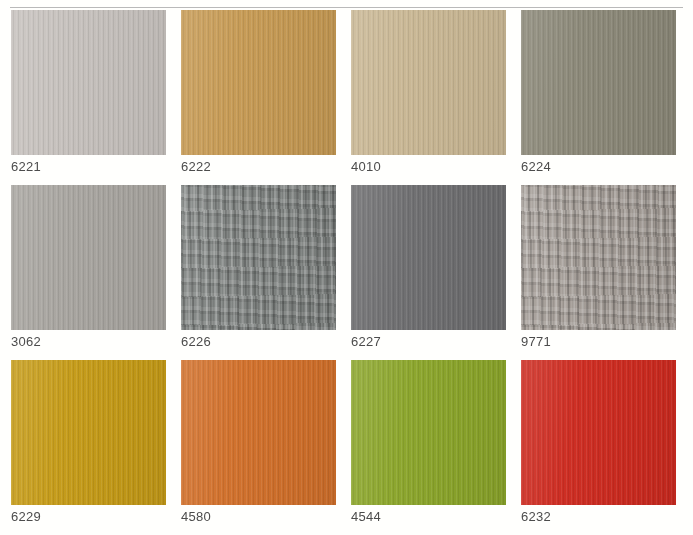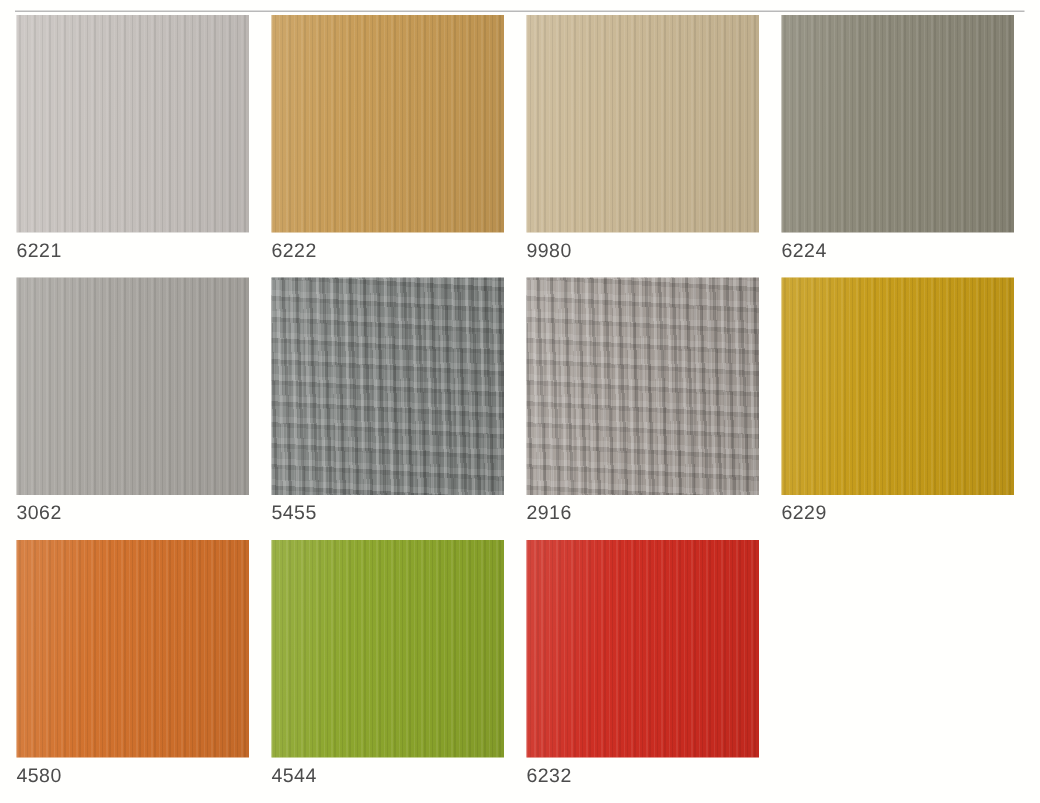--- a/index.html
+++ b/index.html
@@ -140,45 +140,51 @@
       <div class="cell">
         <div class="swatch" style="background: rgb(198, 154, 84);">
           <div class="shade"></div>
         </div>
         <div class="label">6222</div>
       </div>
       <div class="cell">
         <div class="swatch" style="background: rgb(201, 183, 148);">
           <div class="shade"></div>
         </div>
-        <div class="label">9980</div>
+        <div class="label">4010</div>
       </div>
       <div class="cell">
         <div class="swatch" style="background: rgb(139, 136, 120);">
           <div class="shade"></div>
         </div>
         <div class="label">6224</div>
       </div>
       <div class="cell">
         <div class="swatch" style="background: rgb(168, 165, 160);">
           <div class="shade"></div>
         </div>
         <div class="label">3062</div>
       </div>
       <div class="cell">
         <div class="swatch coarse" style="background: rgb(126, 130, 128);">
           <div class="shade"></div>
         </div>
-        <div class="label">5455</div>
+        <div class="label">6226</div>
+      </div>
+      <div class="cell">
+        <div class="swatch" style="background: rgb(110, 110, 112);">
+          <div class="shade"></div>
+        </div>
+        <div class="label">6227</div>
       </div>
       <div class="cell">
         <div class="swatch coarse" style="background: rgb(163, 156, 150);">
           <div class="shade"></div>
         </div>
-        <div class="label">2916</div>
+        <div class="label">9771</div>
       </div>
       <div class="cell">
         <div class="swatch" style="background: rgb(197, 155, 24);">
           <div class="shade"></div>
         </div>
         <div class="label">6229</div>
       </div>
       <div class="cell">
         <div class="swatch" style="background: rgb(209, 112, 43);">
           <div class="shade"></div>

